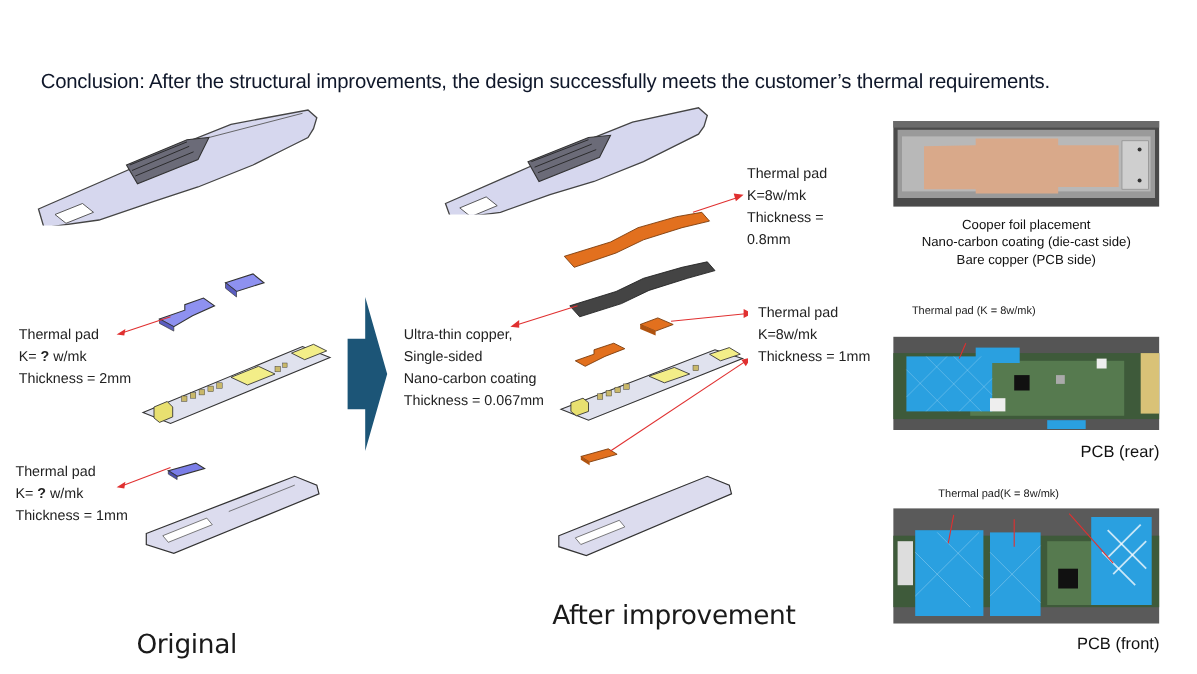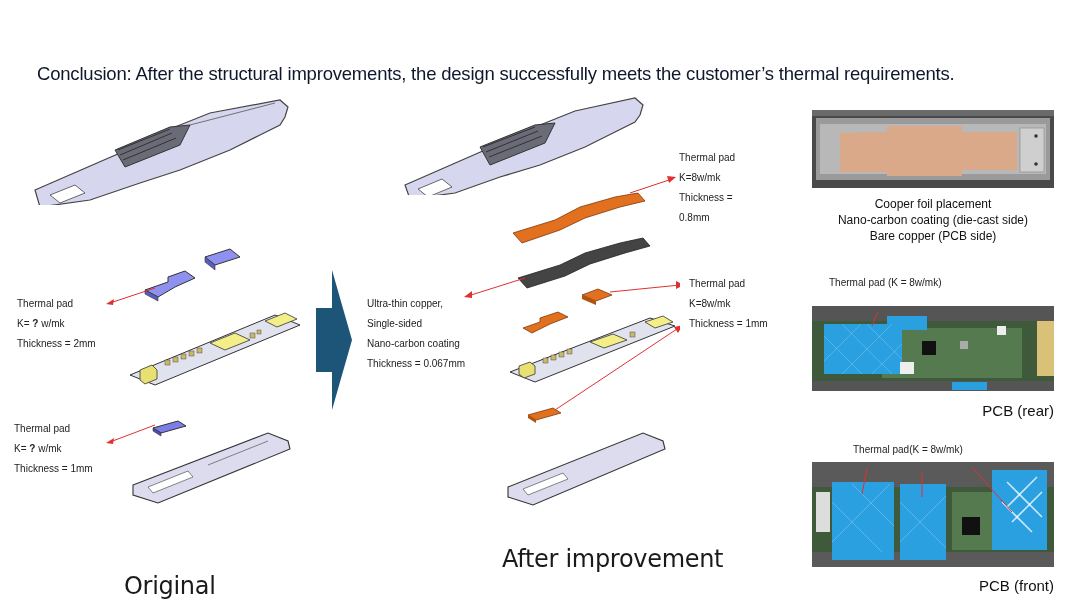--- a/index.html
+++ b/index.html
@@ -1,19 +1,19 @@
 <!DOCTYPE html>
 <html><head>
 <meta charset="utf-8">
 <style>
   html,body{margin:0;padding:0;background:#fff;}
   body{width:1088px;height:613px;position:relative;overflow:hidden;font-family:"Liberation Sans",sans-serif;color:#222;}
   .abs{position:absolute;}
   .title{left:37px;top:18px;font-size:18.5px;color:#0f172a;letter-spacing:-0.2px;white-space:nowrap;margin-top:45px;}
-  .lbl{font-size:10px;line-height:20px;color:#222;white-space:nowrap;}
+  .lbl{font-size:13px;line-height:20px;color:#222;white-space:nowrap;}
   .lbl div{height:20px;}
   .cap{font-size:12px;line-height:16px;color:#111;text-align:center;white-space:nowrap;}
   .capbig{font-size:15px;color:#111;text-align:right;white-space:nowrap;}
   .section{font-size:24px;color:#1a1a1a;white-space:nowrap;font-family:"DejaVu Sans",sans-serif;font-weight:normal;letter-spacing:-0.3px;}
   .photo{overflow:hidden;}
   svg{display:block;}
 </style>
 </head>
 <body>
 

